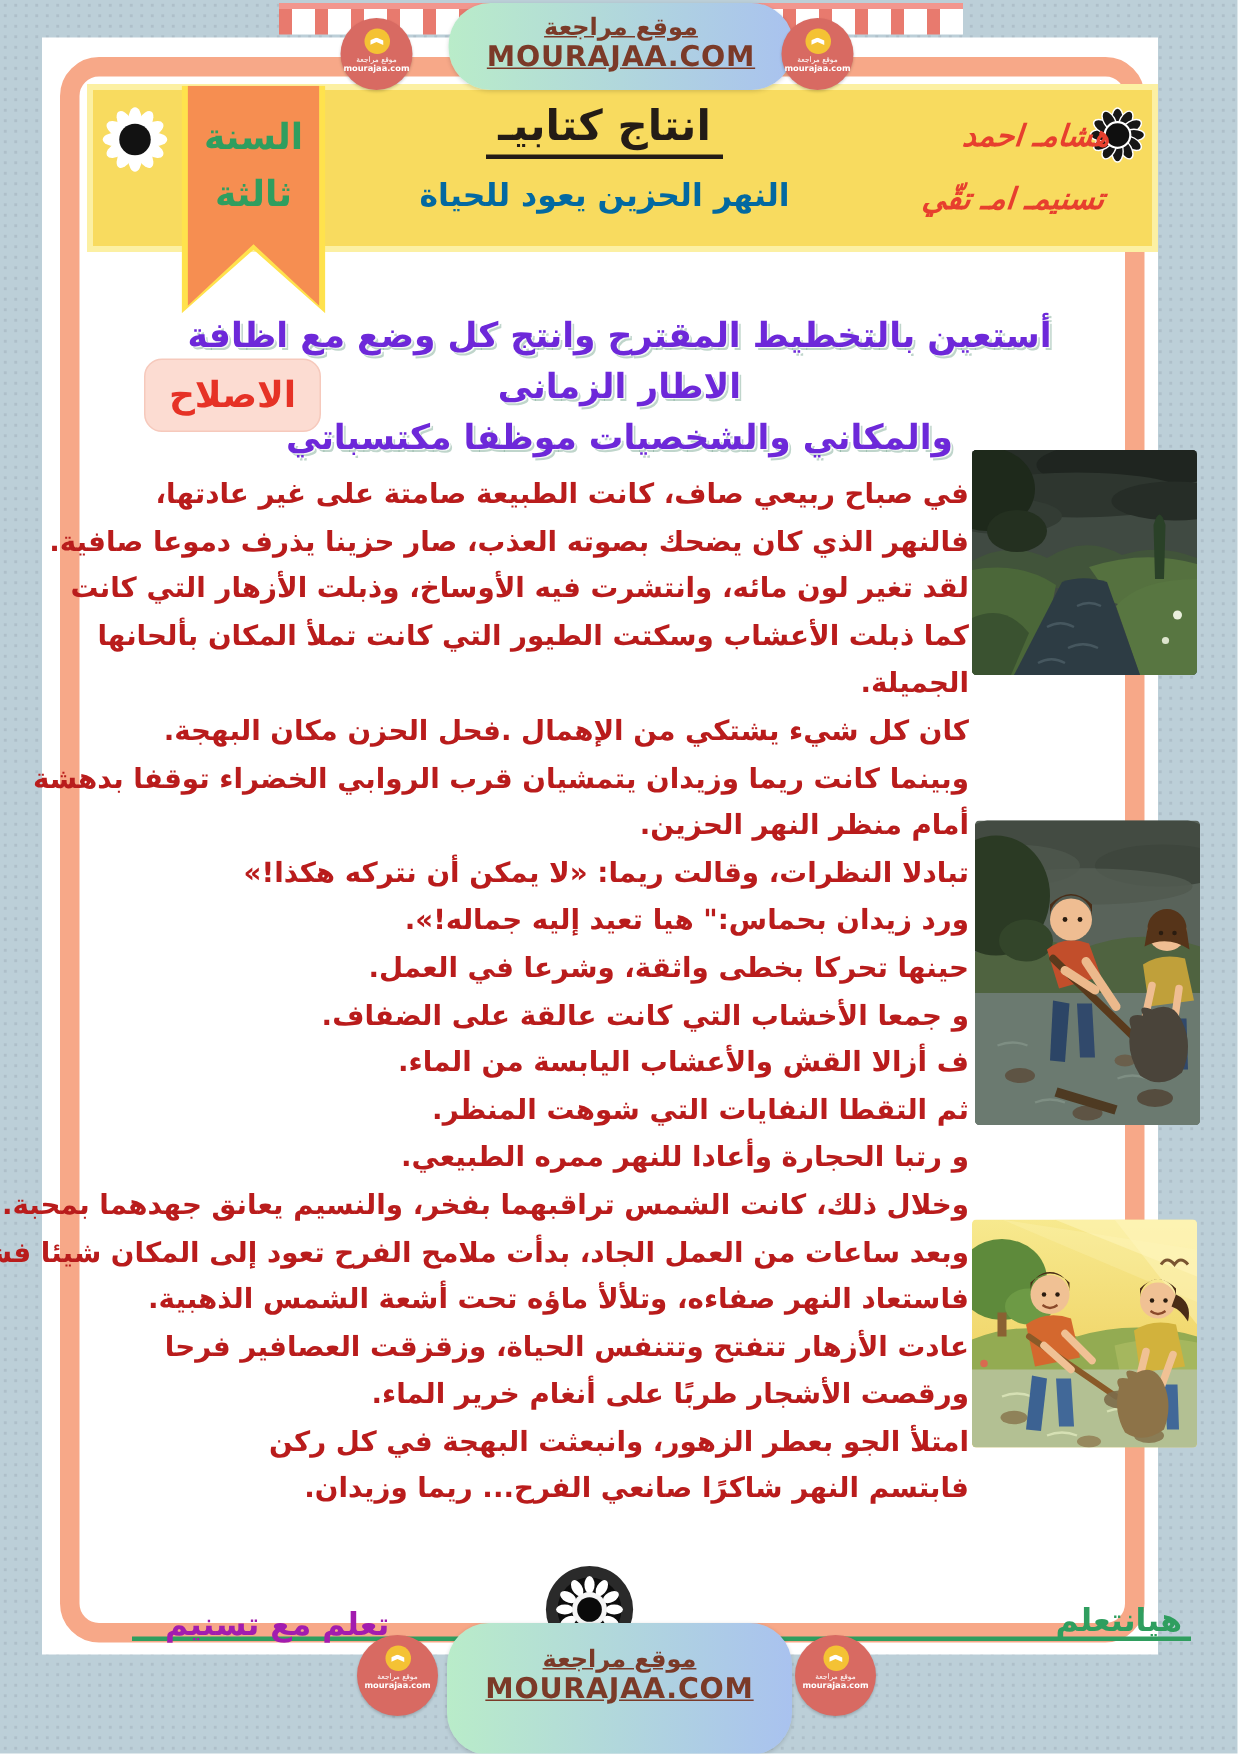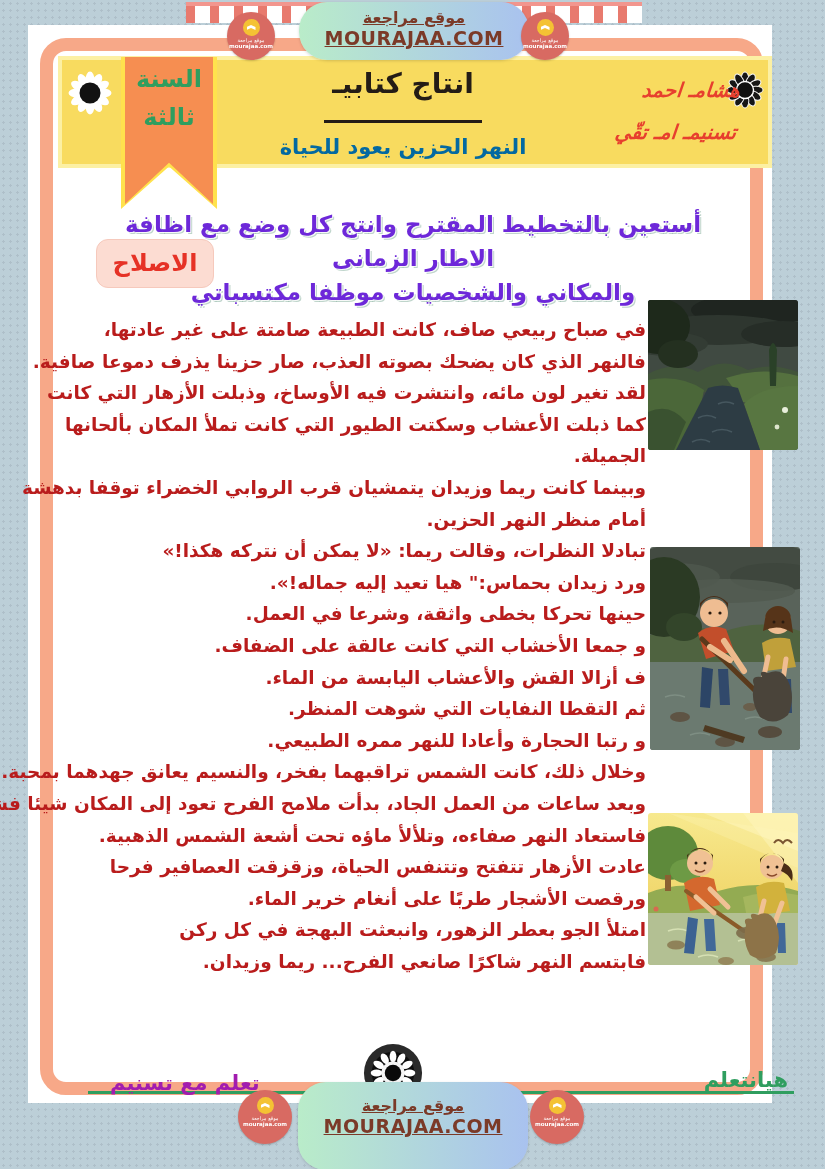--- a/index.html
+++ b/index.html
@@ -36,27 +36,27 @@
 
   .bookmark-outer{
     left:93px;top:32px;width:96px;height:152px;background:#ffe24d;z-index:3;
     clip-path:polygon(0 0,100% 0,100% 100%,50% 72%,0 100%);
   }
   .bookmark-inner{
     position:absolute;left:4px;right:4px;top:0;bottom:5px;background:#f68e51;
     clip-path:polygon(0 0,100% 0,100% 100%,50% 72%,0 100%);
     text-align:center;color:#2f9e5f;font-weight:bold;font-size:24px;
   }
-  .bookmark-inner .g1{margin-top:8px;}
+  .bookmark-inner .g1{margin-top:20px;}
   .bookmark-inner .g2{margin-top:10px;}
 
   .title-wrap{left:210px;top:42px;width:330px;text-align:center;z-index:2;}
   .main-title{
     display:inline-block;color:#241c16;font-size:28px;font-weight:bold;
-    border-bottom:3.5px solid #241c16;padding:0 8px 20px;direction:rtl;
+    border-bottom:3.5px solid #241c16;padding:0 8px 3px;direction:rtl;
   }
   .sub-title{margin-top:12px;color:#0369a1;font-size:21px;font-weight:bold;direction:rtl;}
 
   .names{
     left:560px;top:44px;width:150px;text-align:right;direction:rtl;
     color:#e73f2e;font-weight:bold;font-style:italic;font-size:20px;line-height:42px;
     transform:skewX(-5deg);z-index:2;
   }
 
   
@@ -182,20 +182,21 @@
     <div>والمكاني والشخصيات موظفا مكتسباتي</div>
   </div>
   <div class="abs correction-label">الاصلاح</div>
 
   <div class="abs story">
     <div class="line">في صباح ربيعي صاف، كانت الطبيعة صامتة على غير عادتها،</div>
     <div class="line">فالنهر الذي كان يضحك بصوته العذب، صار حزينا يذرف دموعا صافية.</div>
     <div class="line">لقد تغير لون مائه، وانتشرت فيه الأوساخ، وذبلت الأزهار التي كانت</div>
     <div class="line">كما ذبلت الأعشاب وسكتت الطيور التي كانت تملأ المكان بألحانها</div>
     <div class="line">الجميلة.</div>
+    <div class="line">كان كل شيء يشتكي من الإهمال .فحل الحزن مكان البهجة.</div>
     <div class="line">وبينما كانت ريما وزيدان يتمشيان قرب الروابي الخضراء توقفا بدهشة</div>
     <div class="line">أمام منظر النهر الحزين.</div>
     <div class="line">تبادلا النظرات، وقالت ريما: «لا يمكن أن نتركه هكذا!»</div>
     <div class="line">ورد زيدان بحماس:" هيا تعيد إليه جماله!».</div>
     <div class="line">حينها تحركا بخطى واثقة، وشرعا في العمل.</div>
     <div class="line">و جمعا الأخشاب التي كانت عالقة على الضفاف.</div>
     <div class="line">ف أزالا القش والأعشاب اليابسة من الماء.</div>
     <div class="line">ثم التقطا النفايات التي شوهت المنظر.</div>
     <div class="line">و رتبا الحجارة وأعادا للنهر ممره الطبيعي.</div>
     <div class="line">وخلال ذلك، كانت الشمس تراقبهما بفخر، والنسيم يعانق جهدهما بمحبة.</div>

